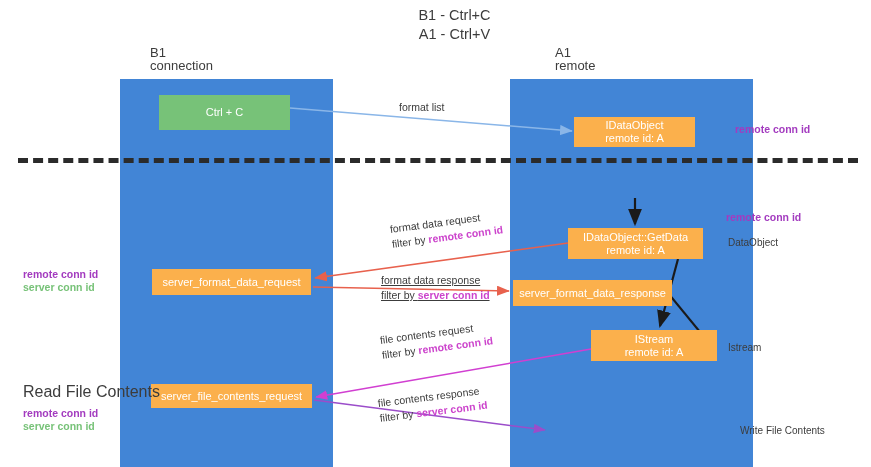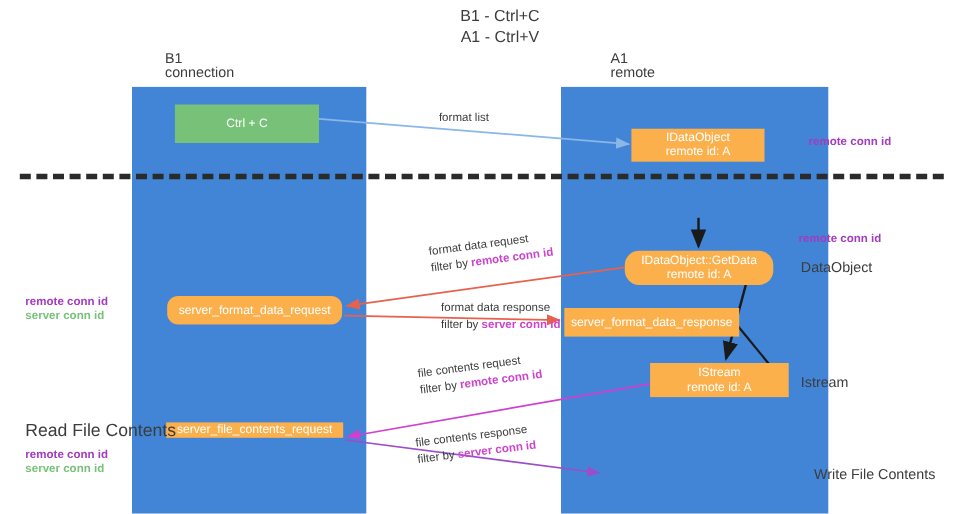--- a/index.html
+++ b/index.html
@@ -39,29 +39,29 @@
     position:absolute;box-sizing:border-box;
     display:flex;flex-direction:column;align-items:center;justify-content:center;
     color:#ffffff;font-size:11px;line-height:13px;text-align:center;
   }
   .node.green{background:#77c278;}
   .node.orange{background:#fbb04c;}
 
   #n-ctrlc{left:159px;top:95px;width:131px;height:35px;}
   #n-idataobject{left:574px;top:117px;width:121px;height:30px;}
   #n-ctrlv{left:580px;top:172px;width:111px;height:26px;}
-  #n-getdata{left:568px;top:228px;width:135px;height:31px;border-radius:13px;}
-  #n-sfdreq{left:152px;top:269px;width:159px;height:26px;border-radius:10px;}
+  #n-getdata{left:568px;top:228px;width:135px;height:31px;}
+  #n-sfdreq{left:152px;top:269px;width:159px;height:26px;}
   #n-sfdres{left:513px;top:280px;width:159px;height:26px;}
   #n-istream{left:591px;top:330px;width:126px;height:31px;}
-  #n-sfcreq{left:151px;top:384px;width:161px;height:14px;}
+  #n-sfcreq{left:151px;top:384px;width:161px;height:24px;}
   #n-sfcres{left:549px;top:417px;width:159px;height:26px;}
 
   
-  .side-label{position:absolute;font-size:13px;line-height:14px;color:#3c3c3c;}
+  .side-label{position:absolute;font-size:10px;line-height:14px;color:#3c3c3c;}
   #lbl-dataobject{left:728px;top:236px;}
   #lbl-istream{left:728px;top:341px;}
   #lbl-write{left:740px;top:424px;}
 
   
   .purple-note{
     position:absolute;font-size:10.5px;line-height:13px;
     font-weight:bold;color:#a33bbf;
   }
   #note-remote-1{left:735px;top:123px;}
@@ -80,21 +80,21 @@
   .edge-label{
     position:absolute;font-size:10.5px;line-height:15px;color:#3c3c3c;
     white-space:nowrap;transform-origin:left top;
   }
   .edge-label .remote{color:#cc44cc;font-weight:bold;}
   .edge-label .server{color:#cc44cc;font-weight:bold;}
   .edge-label.flat{color:#3c3c3c;}
 
   #el-formatlist{left:399px;top:100px;}
   #el-fdreq{left:389px;top:222px;transform:rotate(-7.5deg);}
-  #el-fdres{left:401px;top:273px;}
+  #el-fdres{left:381px;top:273px;text-decoration:underline;}
   #el-fcreq{left:379px;top:333px;transform:rotate(-7.5deg);}
   #el-fcres{left:377px;top:396px;transform:rotate(-7deg);}
 
   svg#wires{position:absolute;left:0;top:0;width:871px;height:467px;overflow:visible;}
 </style>
 </head>
 <body>
 
 <div id="stage">
 

